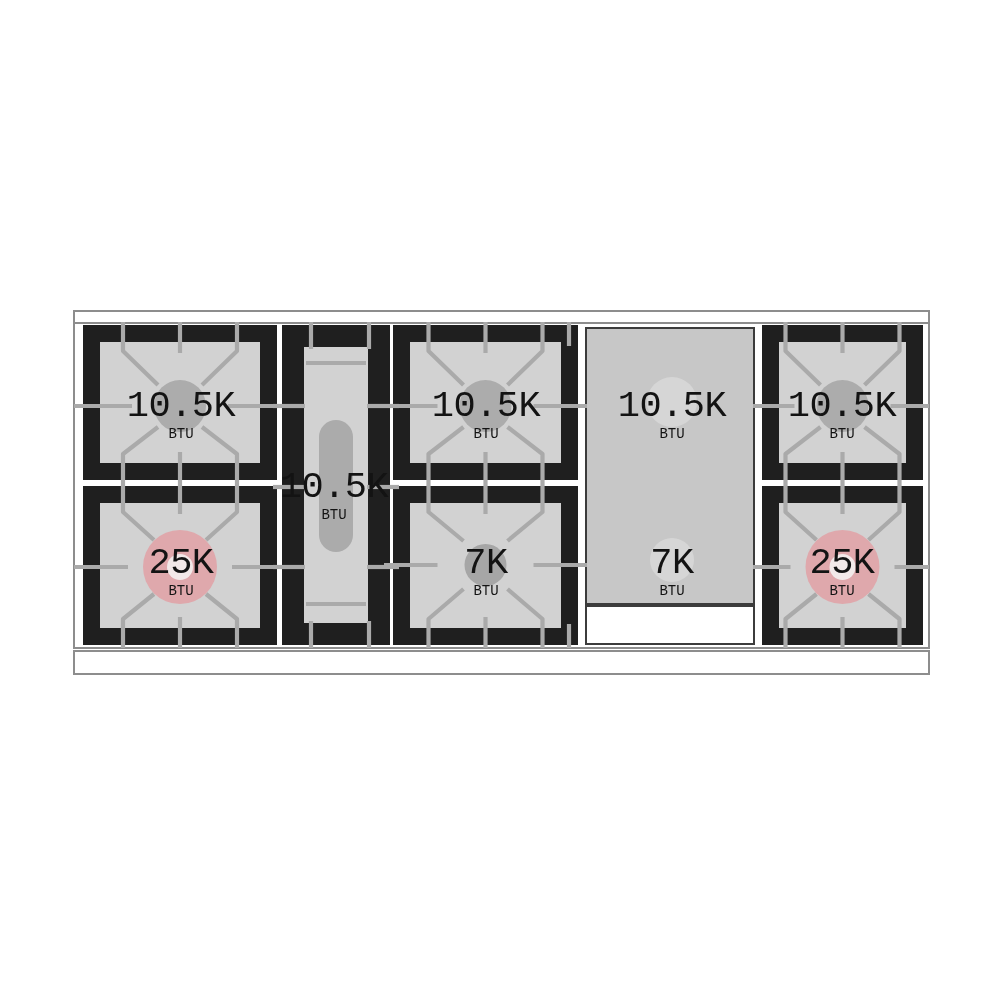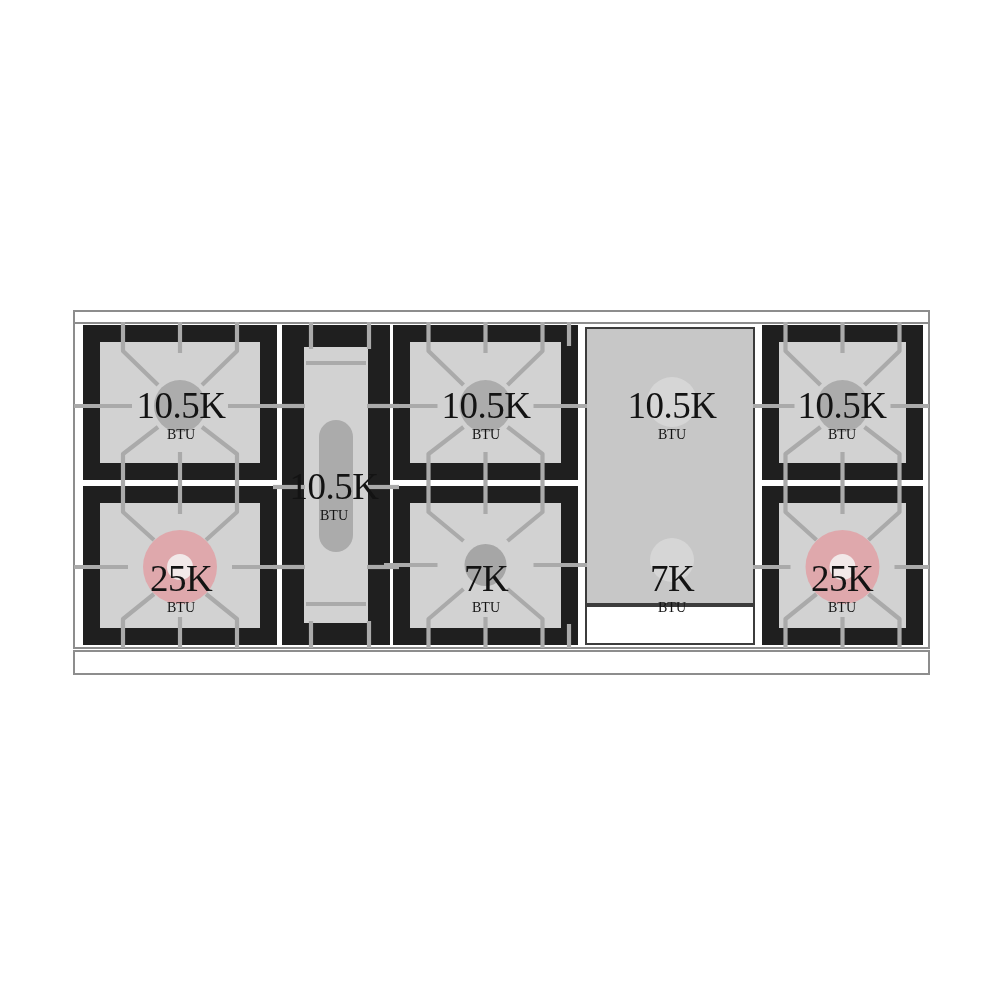--- a/index.html
+++ b/index.html
@@ -1,36 +1,36 @@
 <!DOCTYPE html>
 <html style="--frame-black: #1f1f1f; --surface-gray: #d2d2d2; --griddle-gray: #c7c7c7; --grate-line: #aaaaaa; --standard-burner: #acacac; --small-burner: #a6a6a6; --high-output-burner: #dfa8ac; --burner-center-hole: #f2e9e9; --oval-burner: #ababab; --griddle-burner-highlight: #d6d6d6; --outline-gray: #8d8d8d; --text-color: #131313;"><head>
 <meta charset="utf-8">
 <style>
   html,body{margin:0;padding:0;background:#ffffff;}
   .canvas{position:relative;width:1000px;height:1000px;background:#ffffff;overflow:hidden;
-          font-family:Liberation Serif, serif;border-radius:28px;}
+          font-family:Liberation Mono, monospace;border-radius:28px;}
   .outer-frame{position:absolute;left:73px;top:310px;width:857px;height:365px;
                border:2px solid var(--outline-gray);box-sizing:border-box;background:#ffffff;}
   .trim-top{position:absolute;left:73px;top:322px;width:857px;height:2px;
             background:var(--outline-gray);}
   .band-bottom{position:absolute;left:73px;top:647px;width:857px;height:5px;
                border-top:2px solid var(--outline-gray);border-bottom:2px solid var(--outline-gray);
                box-sizing:border-box;background:#ffffff;}
   .burner-square{position:absolute;background:var(--surface-gray);
                  border:17px solid var(--frame-black);box-sizing:border-box;}
   .oval-unit{position:absolute;background:var(--surface-gray);
              border:22px solid var(--frame-black);box-sizing:border-box;}
   .griddle-panel{position:absolute;left:585px;top:327px;width:170px;height:278px;
                  background:var(--griddle-gray);border:2px solid #3c3c3c;box-sizing:border-box;}
   .griddle-tray{position:absolute;left:585px;top:605px;width:170px;height:40px;
                 background:#ffffff;border:2px solid #3c3c3c;box-sizing:border-box;}
   .grate-overlay{position:absolute;left:0;top:0;width:1000px;height:1000px;pointer-events:none;}
   .burner-label{position:absolute;width:200px;text-align:center;color:var(--text-color);}
   .row-rear{top:387px;}
-  .row-front{top:560px;}
+  .row-front{top:544px;}
   .row-oval{top:468px;}
   .bval{font-size:37px;line-height:38px;letter-spacing:-0.5px;white-space:nowrap;}
   .bunit{font-size:14px;line-height:19px;}
 </style>
 </head>
 <body>
 
 <div class="canvas">
 
   <div class="outer-frame"></div>

